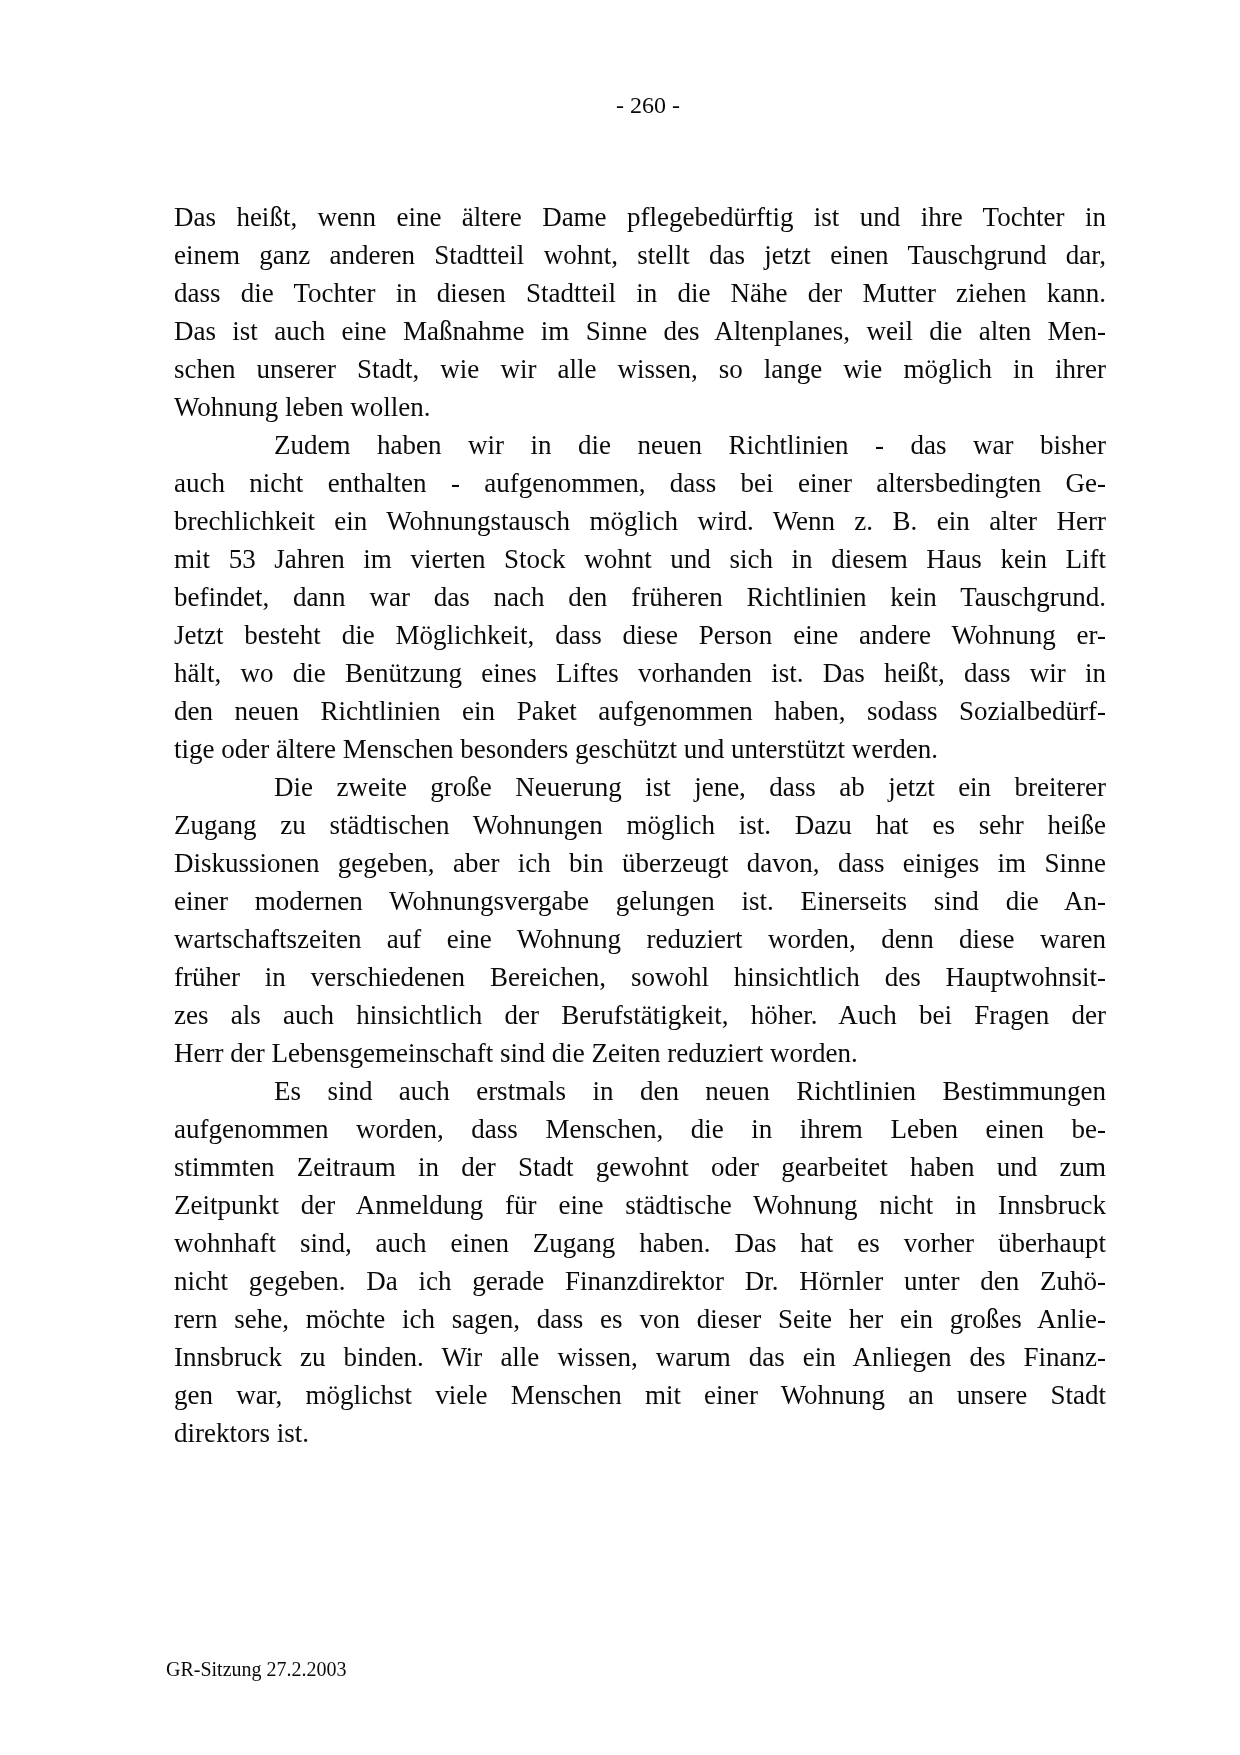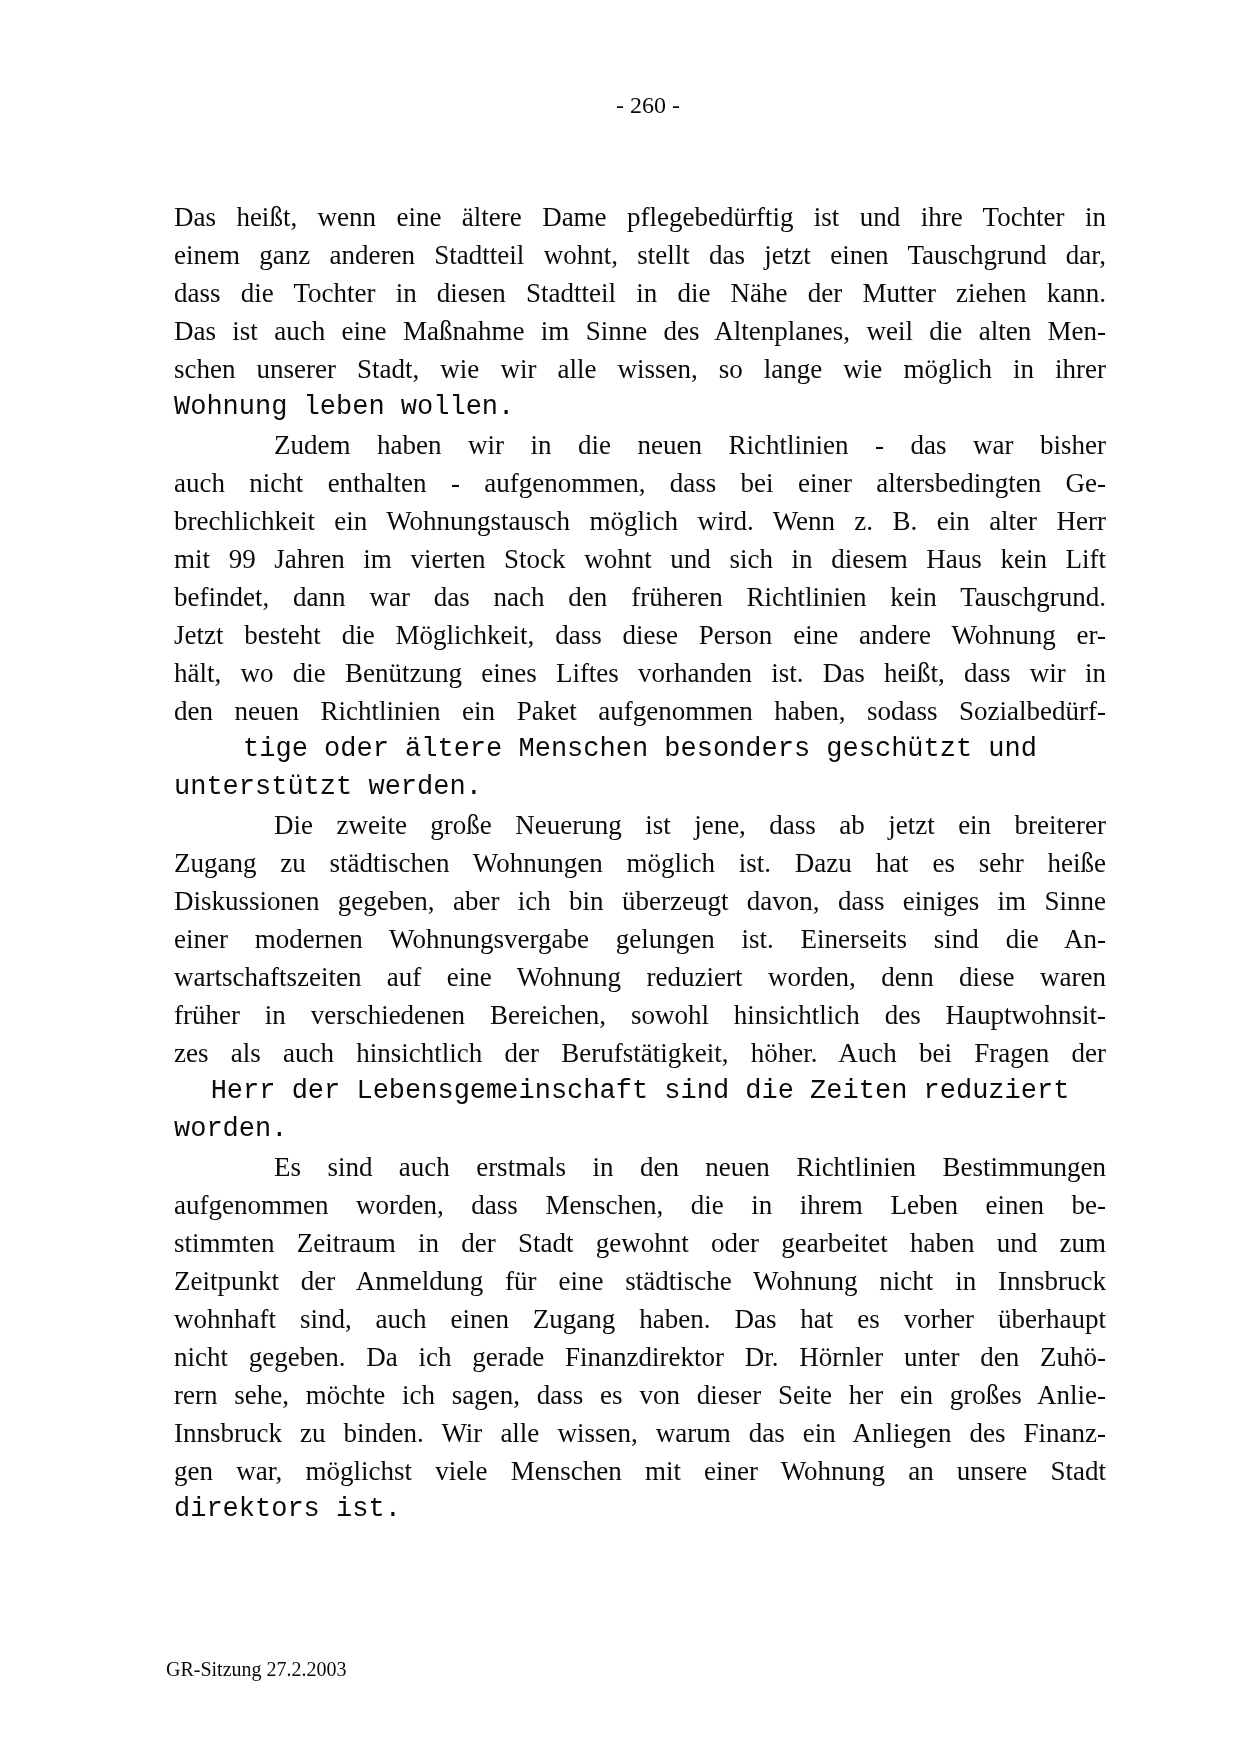--- a/index.html
+++ b/index.html
@@ -38,21 +38,20 @@
     margin: 0;
   }
   .text-line {
     text-align: justify;
     text-align-last: justify;
     white-space: normal;
   }
   .text-line.last-line {
     text-align: center;
     text-align-last: left;
-    font-family: Liberation Mono, monospace;
   }
   .text-line.indented {
     text-indent: 100px;
   }
   .page-footer {
     position: absolute;
     top: 1656px;
     left: 166px;
     font-size: 20px;
     line-height: 26px;
@@ -70,21 +69,21 @@
         <div class="text-line">einem ganz anderen Stadtteil wohnt, stellt das jetzt einen Tauschgrund dar,</div>
         <div class="text-line">dass die Tochter in diesen Stadtteil in die Nähe der Mutter ziehen kann.</div>
         <div class="text-line">Das ist auch eine Maßnahme im Sinne des Altenplanes, weil die alten Men-</div>
         <div class="text-line">schen unserer Stadt, wie wir alle wissen, so lange wie möglich in ihrer</div>
         <div class="text-line last-line">Wohnung leben wollen.</div>
       </div>
       <div class="paragraph">
         <div class="text-line indented">Zudem haben wir in die neuen Richtlinien - das war bisher</div>
         <div class="text-line">auch nicht enthalten - aufgenommen, dass bei einer altersbedingten Ge-</div>
         <div class="text-line">brechlichkeit ein Wohnungstausch möglich wird. Wenn z. B. ein alter Herr</div>
-        <div class="text-line">mit 99 Jahren im vierten Stock wohnt und sich in diesem Haus kein Lift</div>
+        <div class="text-line">mit 53 Jahren im vierten Stock wohnt und sich in diesem Haus kein Lift</div>
         <div class="text-line">befindet, dann war das nach den früheren Richtlinien kein Tauschgrund.</div>
         <div class="text-line">Jetzt besteht die Möglichkeit, dass diese Person eine andere Wohnung er-</div>
         <div class="text-line">hält, wo die Benützung eines Liftes vorhanden ist. Das heißt, dass wir in</div>
         <div class="text-line">den neuen Richtlinien ein Paket aufgenommen haben, sodass Sozialbedürf-</div>
         <div class="text-line last-line">tige oder ältere Menschen besonders geschützt und unterstützt werden.</div>
       </div>
       <div class="paragraph">
         <div class="text-line indented">Die zweite große Neuerung ist jene, dass ab jetzt ein breiterer</div>
         <div class="text-line">Zugang zu städtischen Wohnungen möglich ist. Dazu hat es sehr heiße</div>
         <div class="text-line">Diskussionen gegeben, aber ich bin überzeugt davon, dass einiges im Sinne</div>

